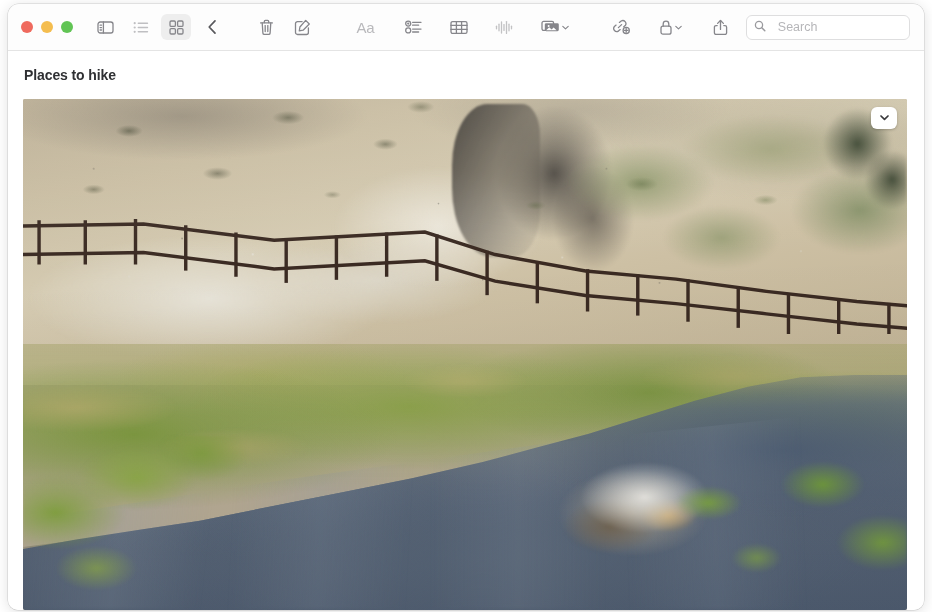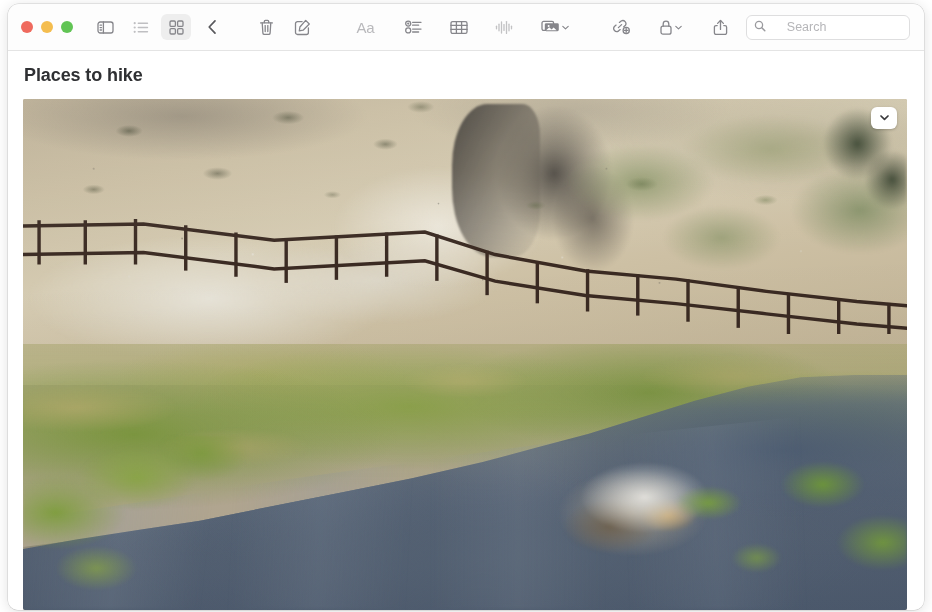--- a/index.html
+++ b/index.html
@@ -102,21 +102,21 @@
 
   .search-box {
     width: 208px;
     height: 23px;
     border: 0.5px solid #dededf;
     border-radius: 6px;
     background: #fff;
     display: flex;
     align-items: center;
     padding: 0 7px;
-    gap: 21px;
+    gap: 12px;
     margin-left: 10px;
     margin-right: 4px;
   }
   .search-box input {
     border: none;
     outline: none;
     background: transparent;
     font-size: 12.5px;
     font-family: "Liberation Sans", sans-serif;
     color: #3a3a3c;
@@ -127,21 +127,21 @@
 
   
   .note {
     flex: 1 1 auto;
     position: relative;
     background: #ffffff;
     overflow: hidden;
   }
 
   .note-title {
-    font-size: 18px;
+    font-size: 14px;
     font-weight: bold;
     color: #2f3033;
     padding: 14px 0 0 16px;
     letter-spacing: -0.1px;
     line-height: 20px;
   }
 
   .attachment-wrap {
     position: absolute;
     left: 15px;

